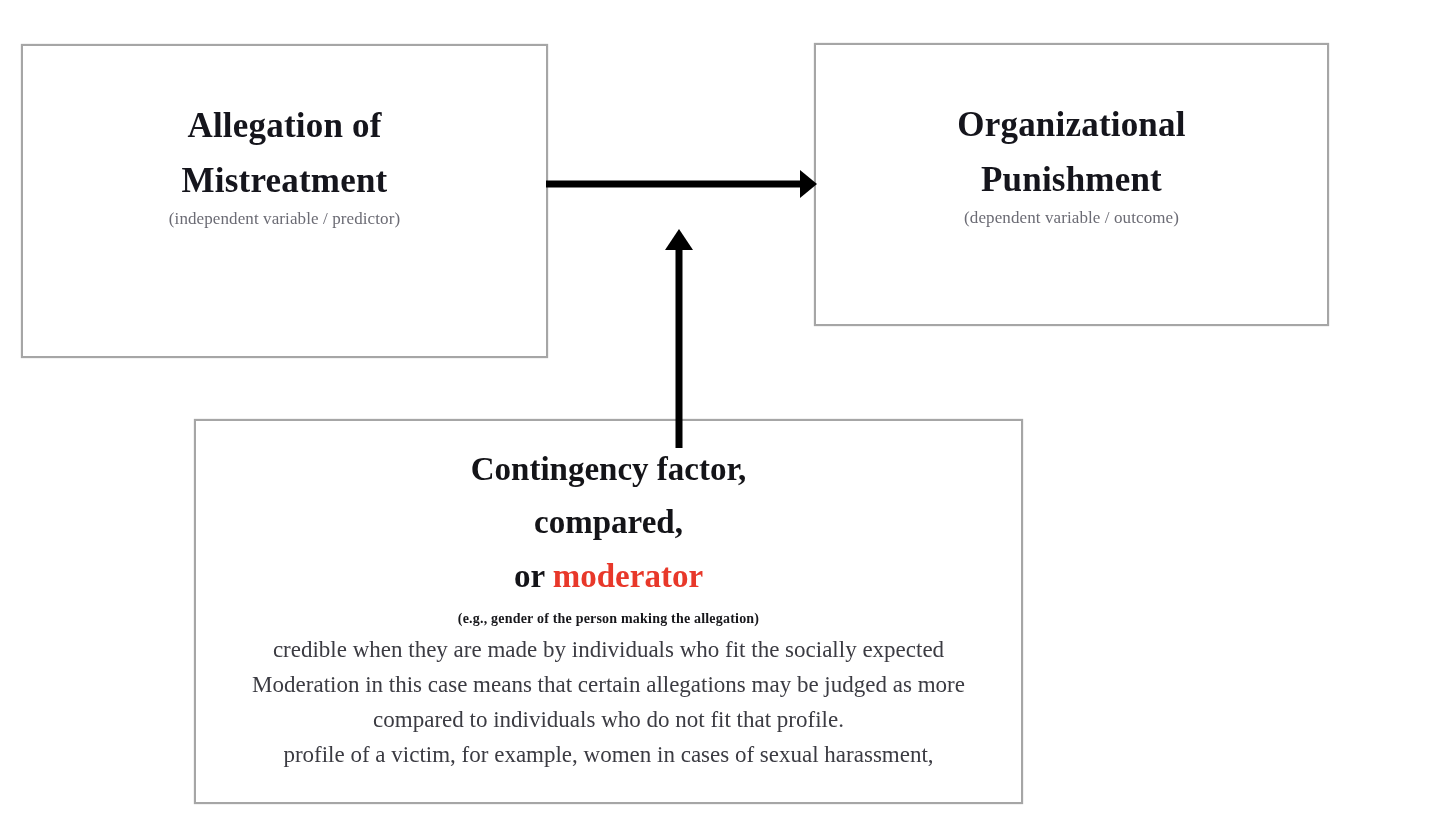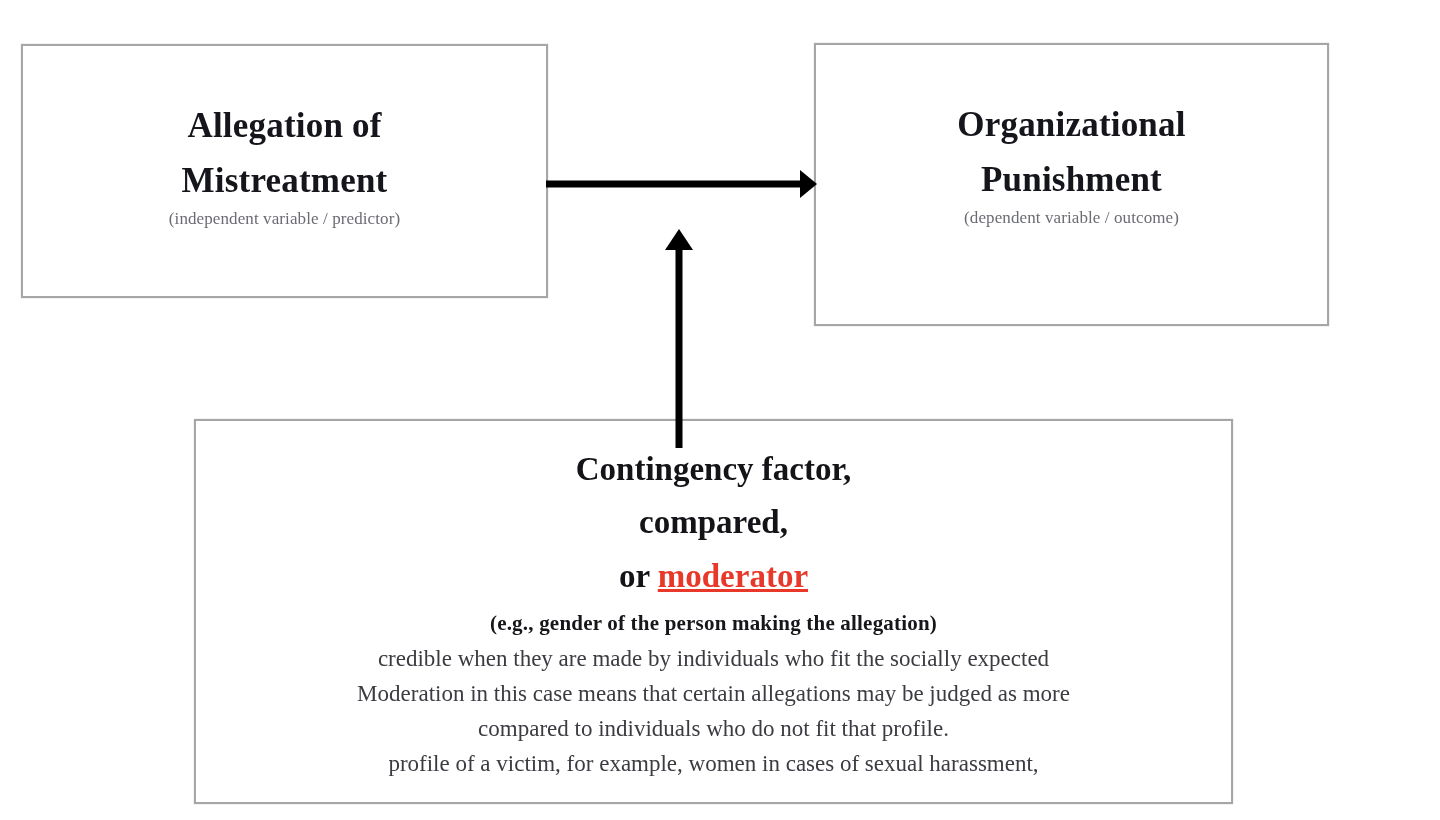--- a/index.html
+++ b/index.html
@@ -28,21 +28,21 @@
     border: 2px solid #a6a6a6;
     box-sizing: border-box;
     box-shadow: 0 0 1px rgba(120,120,120,0.55);
   }
 
   
   #box-iv {
     left: 21px;
     top: 44px;
     width: 527px;
-    height: 254px;
+    height: 314px;
   }
   #box-dv {
     left: 814px;
     top: 43px;
     width: 515px;
     height: 283px;
   }
 
   .node-inner {
     position: absolute;
@@ -67,21 +67,21 @@
     font-size: 17px;
     font-weight: normal;
     color: #6b6b74;
     letter-spacing: 0.1px;
   }
 
   
   #box-moderator {
     left: 194px;
     top: 419px;
-    width: 1039px;
+    width: 829px;
     height: 385px;
   }
 
   .mod-inner {
     position: absolute;
     left: 18px;
     right: 18px;
     top: 22px;
     text-align: center;
   }
@@ -90,25 +90,24 @@
     font-size: 33px;
     font-weight: bold;
     line-height: 1.62;
     color: #141418;
   }
   .mod-heading .hline {
     display: block;
   }
   .mod-heading .accent {
     color: #e8382a;
-    text-decoration: underline;
   }
 
   .mod-example {
-    font-size: 21px;
+    font-size: 14px;
     font-weight: bold;
     color: #17171b;
     margin-top: 8px;
     letter-spacing: 0.2px;
   }
 
   .mod-body {
     font-size: 23px;
     font-weight: normal;
     line-height: 1.52;

